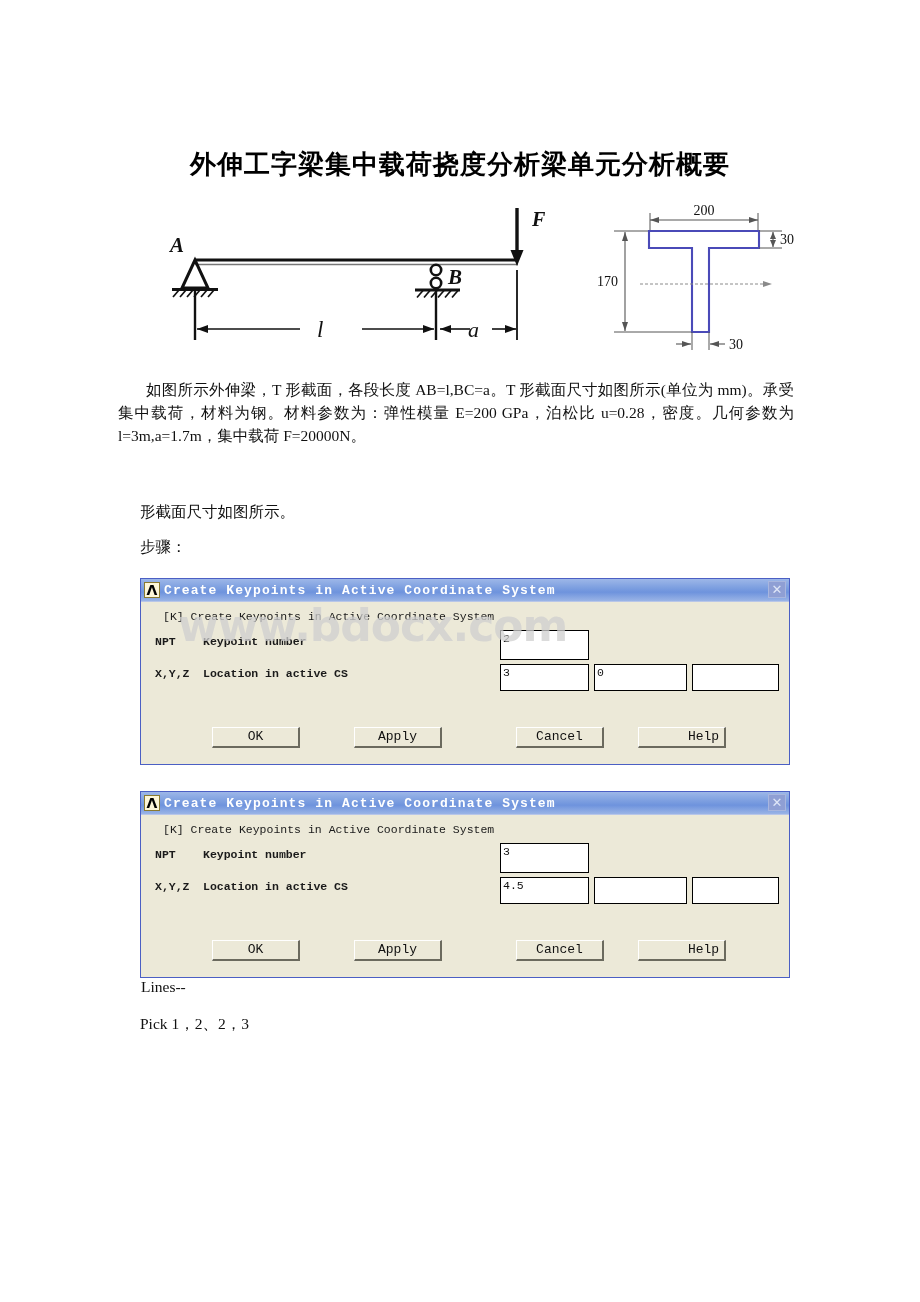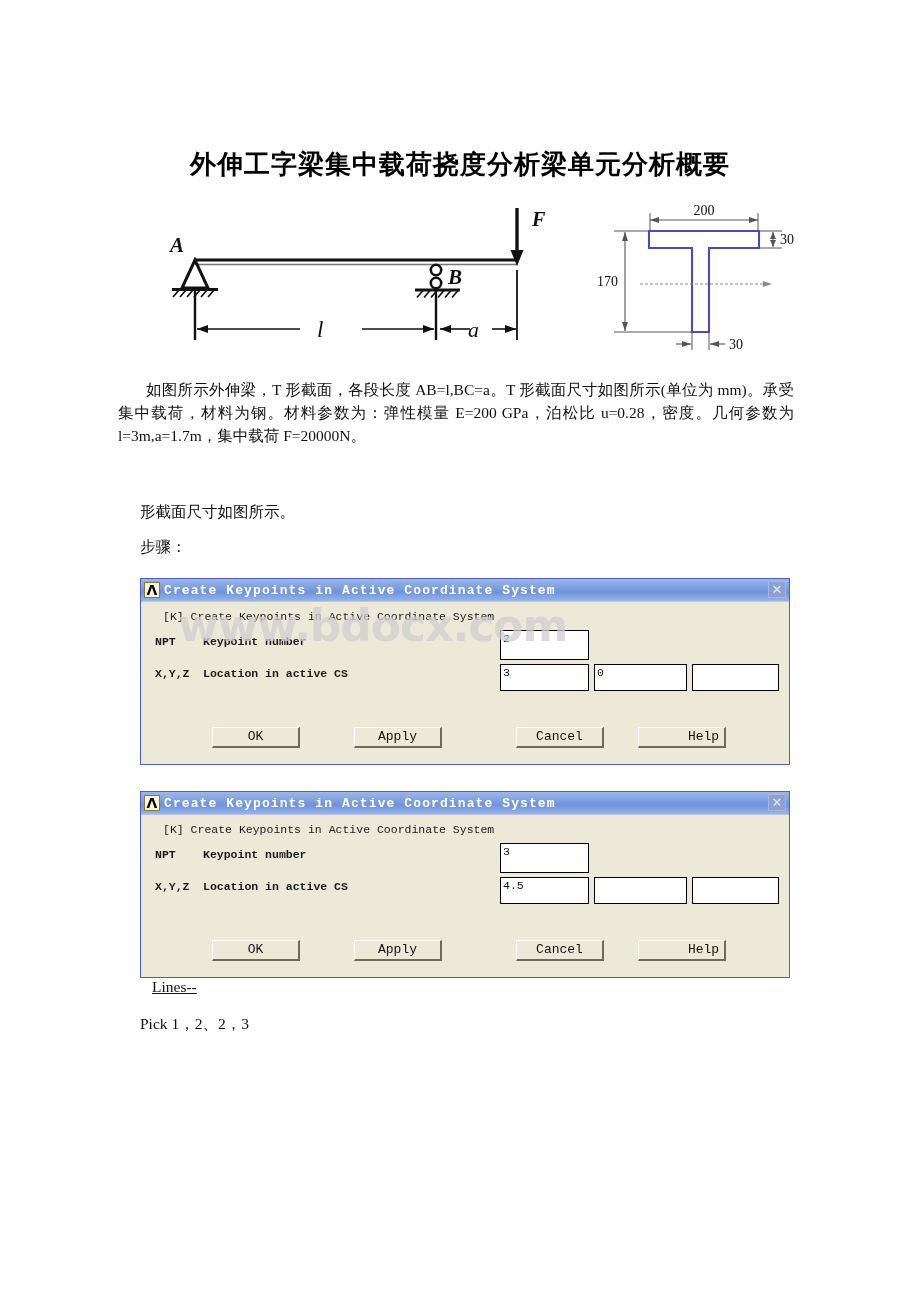--- a/index.html
+++ b/index.html
@@ -76,23 +76,22 @@
   }
   .para-adopt {
     left: 140px;
     top: 500px;
   }
   .para-steps {
     left: 140px;
     top: 535px;
   }
   .para-lines {
-    left: 152px;
+    left: 141px;
     top: 975px;
-    text-decoration: underline;
   }
   .para-pick {
     left: 140px;
     top: 1012px;
   }
 
   
   .dialog {
     position: absolute;
     background: #ece9d8;

